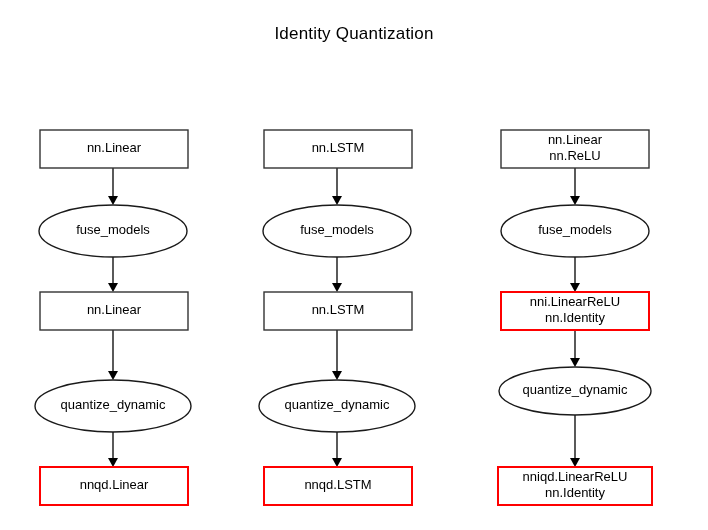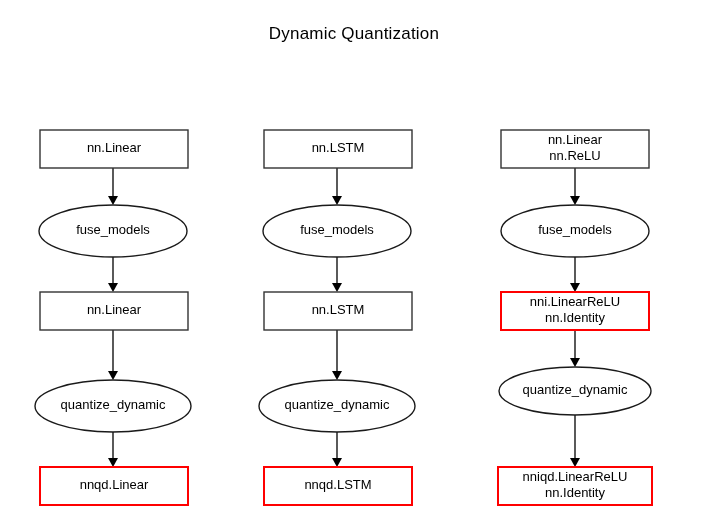--- a/index.html
+++ b/index.html
@@ -62,21 +62,21 @@
   .edge-head {
     fill: #000000;
     stroke: none;
   }
 </style>
 </head>
 <body>
 
 <div id="canvas">
 
-  <div id="diagram-title">Dynamic Quantization</div>
+  <div id="diagram-title">Identity Quantization</div>
 
   <svg class="flow" id="flow-svg" viewBox="0 0 708 530">
       <g>
         <g>
           <line class="edge-line" x1="113" y1="168" x2="113" y2="197"></line>
           <polygon class="edge-head" points="108,196 118,196 113,205"></polygon>
         </g>
         <g>
           <line class="edge-line" x1="113" y1="257" x2="113" y2="284"></line>
           <polygon class="edge-head" points="108,283 118,283 113,292"></polygon>

